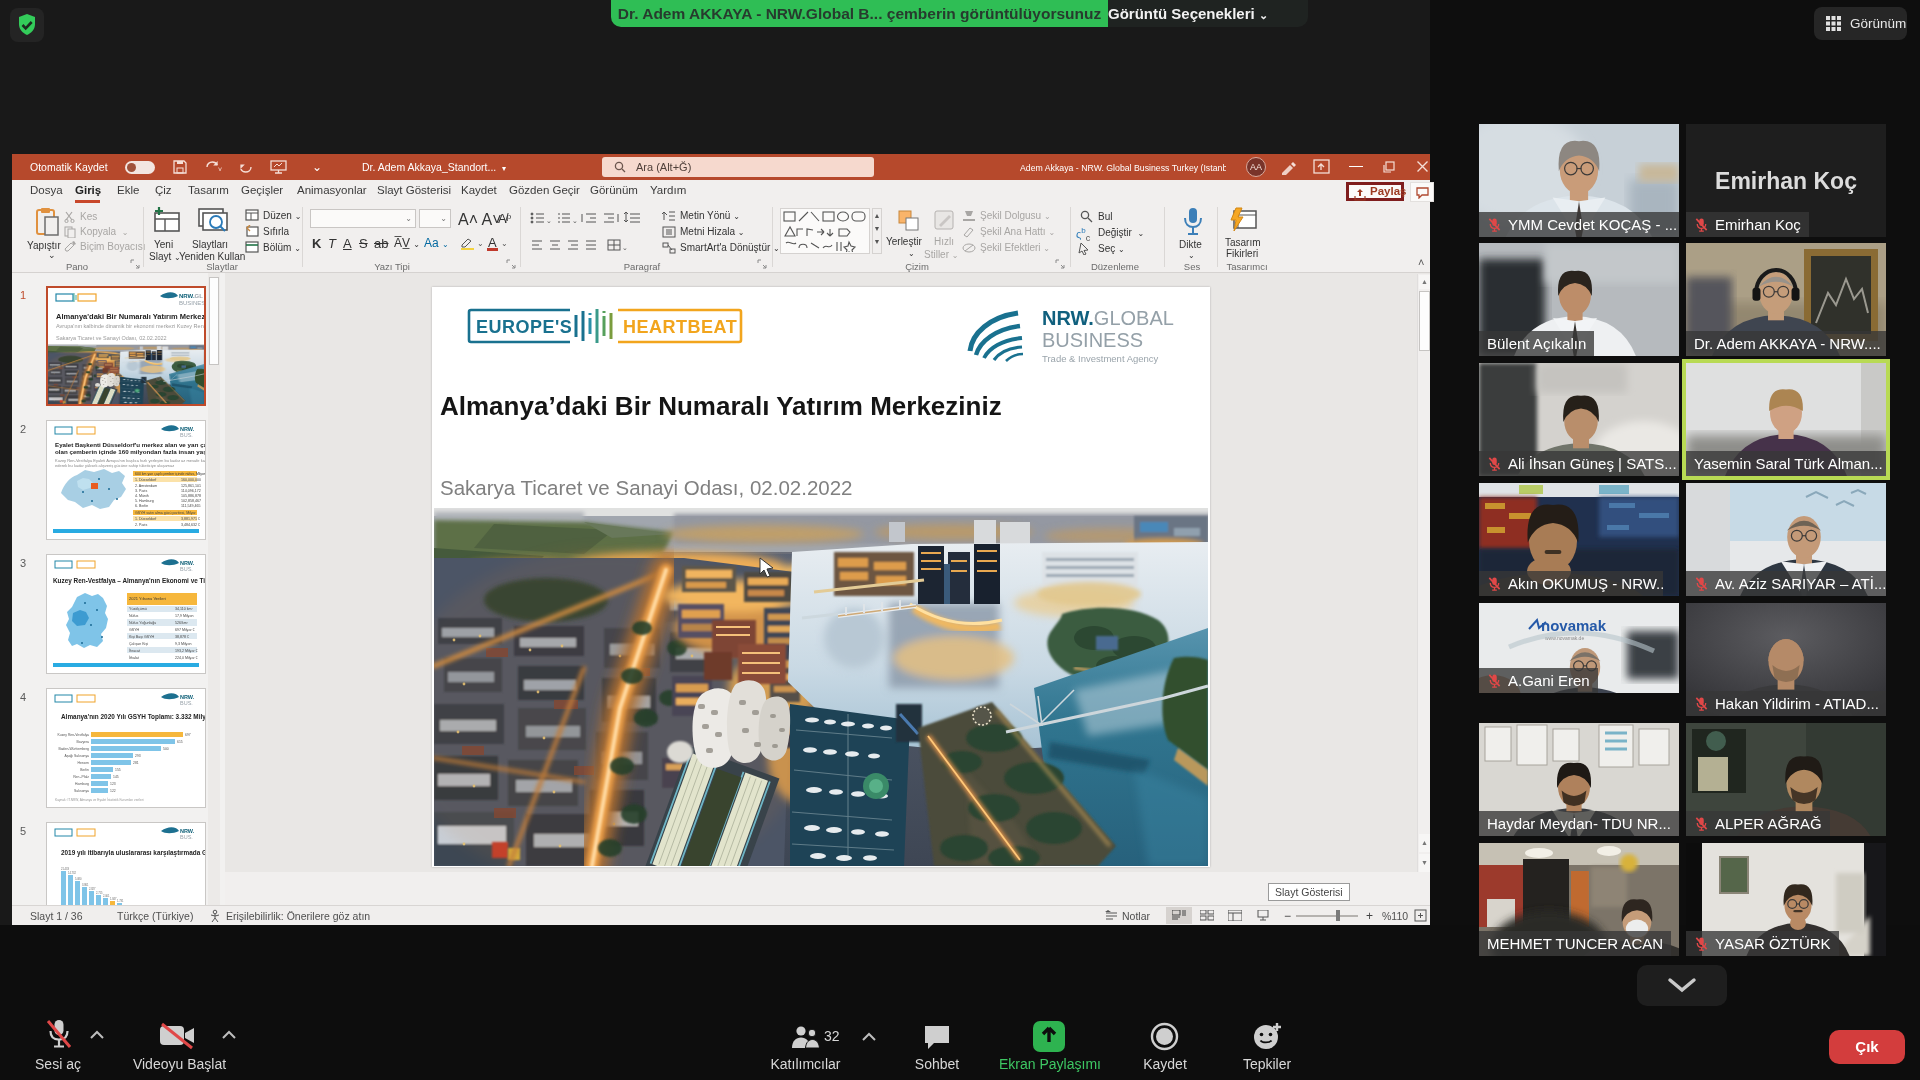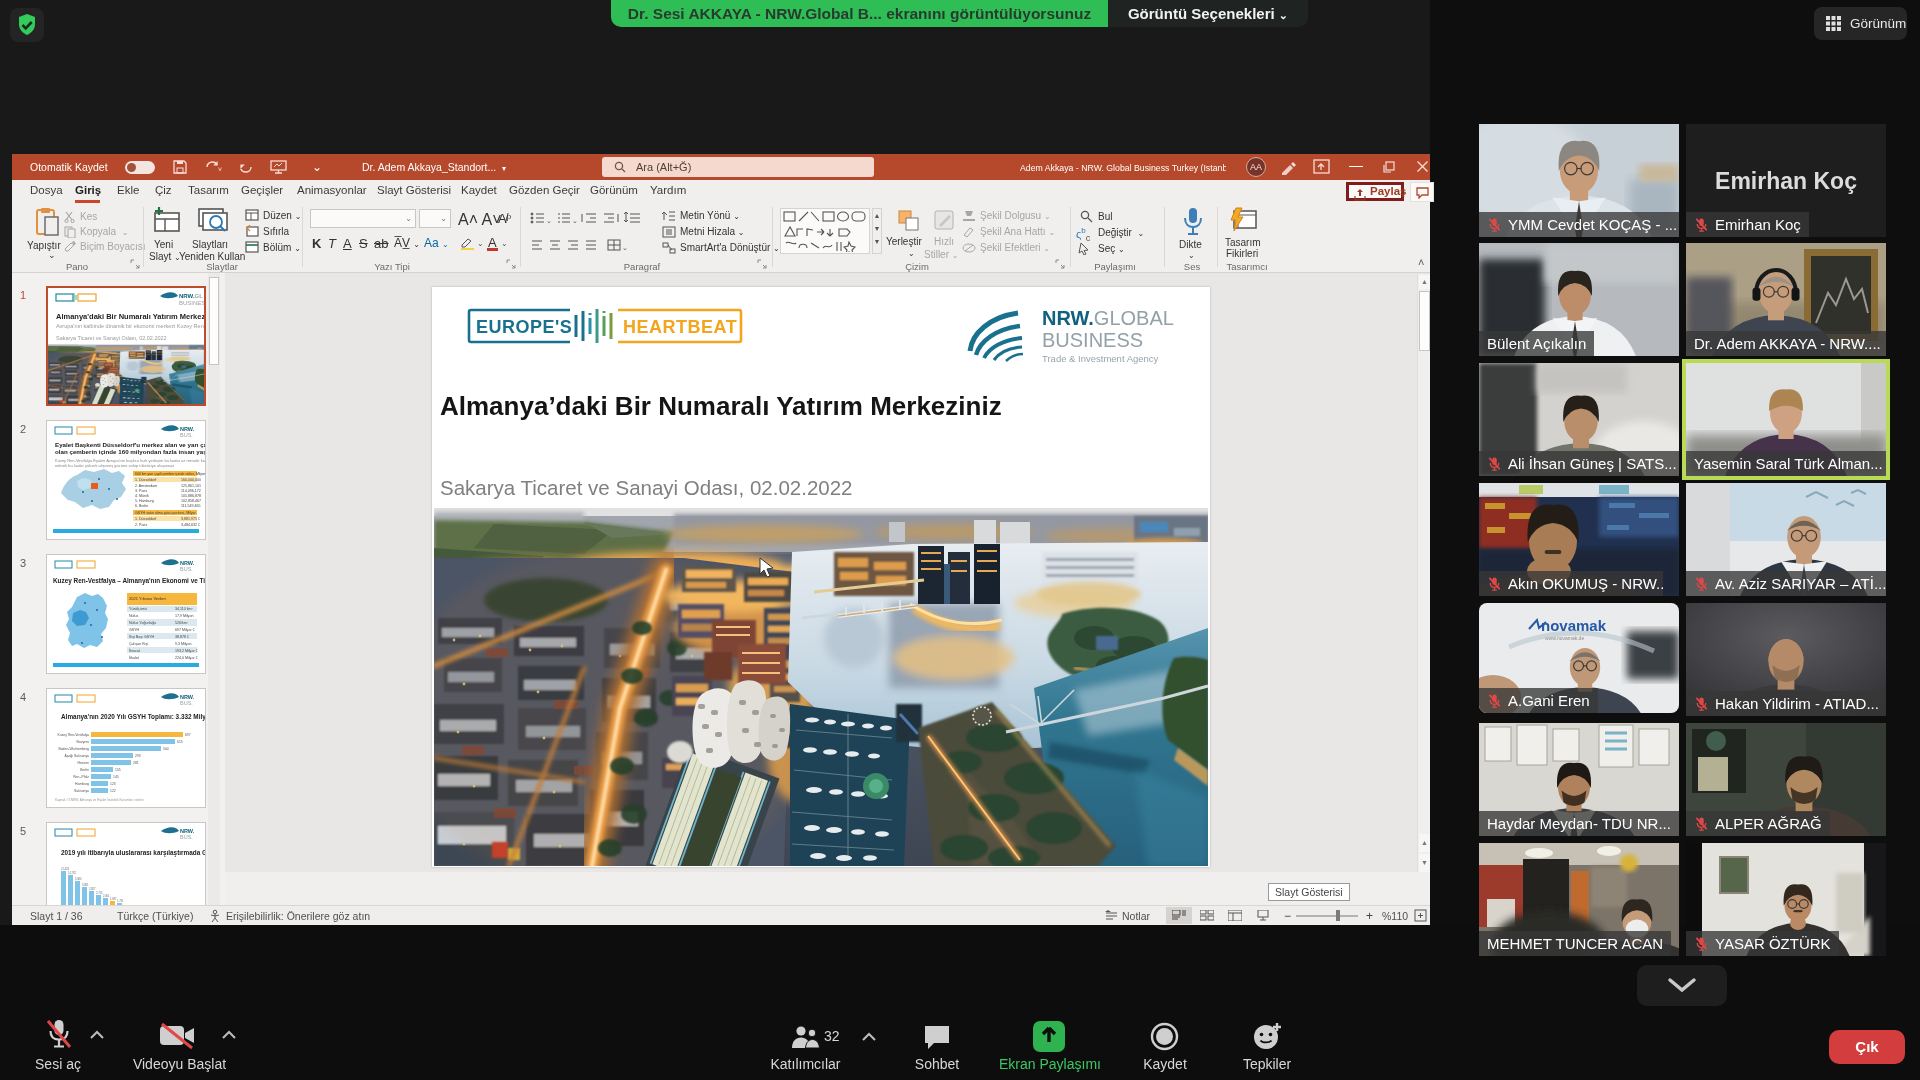--- a/index.html
+++ b/index.html
@@ -2,21 +2,21 @@
 <html><head><meta charset="utf-8">
 <style>
 *{margin:0;padding:0;box-sizing:border-box}
 html,body{width:1920px;height:1080px;overflow:hidden;background:#131313;font-family:"Liberation Sans",sans-serif}
 .a{position:absolute}
 #app{position:relative;width:1920px;height:1080px;background:#191919}
 #rightbg{left:1430px;top:0;width:490px;height:1080px;background:#0e0e0e}
 #botbg{left:0;top:925px;width:1920px;height:155px;background:#0d0d0d}
 
 #ban-g{left:611px;top:0;width:497px;height:27px;background:#2fbe55;border-radius:0 0 0 10px;color:#273b2e;font-weight:bold;font-size:15.5px;line-height:27px;text-align:center;white-space:nowrap}
-#ban-d{left:1108px;top:0;width:200px;height:27px;background:#1f2321;border-radius:0 0 10px 0;color:#f2f2f2;font-weight:bold;font-size:15px;line-height:27px;text-align:center}
+#ban-d{left:1108px;top:0;width:200px;height:27px;background:#1f2321;border-radius:0 0 10px 0;color:#f2f2f2;font-weight:bold;font-size:15px;line-height:27px;text-align:left}
 #gorunum{left:1814px;top:7px;width:93px;height:33px;background:#262626;border-radius:8px;color:#e8e8e8;font-size:13.5px;line-height:33px;text-align:left;padding-left:36px}
 
 #ppt{left:12px;top:154px;width:1418px;height:771px;background:#f1efee}
 #tbar{left:0;top:0;width:1418px;height:26px;background:#b6492c;color:#fff;font-size:11.5px}
 #tabs{left:0;top:26px;width:1418px;height:23px;background:#f1efee;color:#3b3b3b;font-size:11.5px}
 #ribbon{left:0;top:49px;width:1418px;height:70px;background:#f1efee;border-bottom:1px solid #d5d2d0;color:#444;font-size:10px}
 .gdiv{position:absolute;top:4px;width:1px;height:60px;background:#dad7d5}
 .glab{position:absolute;top:58px;font-size:9.5px;color:#6b6b6b;text-align:center}
 #thumbs{left:0;top:119px;width:213px;height:632px;background:#f2f1f0}
 #slidearea{left:213px;top:119px;width:1205px;height:599px;background:#e9e7e5}
@@ -40,21 +40,21 @@
 <body>
 <div id="app">
 <div class="a" id="rightbg"></div>
 <div class="a" id="botbg"></div>
 
 <svg class="a" style="left:10px;top:8px" width="34" height="34" viewBox="0 0 34 34">
       <rect x="0" y="0" width="34" height="34" rx="8" fill="#242424"></rect>
       <path d="M17 6l8 3v7c0 6-4 9-8 11-4-2-8-5-8-11V9z" fill="#33cc5a"></path>
       <path d="M12.5 17l3.2 3.4 6-6.4" stroke="#1c2b20" stroke-width="2.6" fill="none"></path>
     </svg>
-<div class="a" id="ban-g">Dr. Sesi AKKAYA - NRW.Global B... ekranını görüntülüyorsunuz</div>
+<div class="a" id="ban-g">Dr. Adem AKKAYA - NRW.Global B... çemberin görüntülüyorsunuz</div>
 <div class="a" id="ban-d">Görüntü Seçenekleri <span style="font-size:11px">⌄</span></div>
 <div class="a" id="gorunum"><svg class="a" style="left:12px;top:9px" width="15" height="15" viewBox="0 0 15 15">
         <g fill="#e0e0e0">
           <rect x="0" y="0" width="4" height="4"></rect>
           <rect x="5.5" y="0" width="4" height="4"></rect>
           <rect x="11" y="0" width="4" height="4"></rect>
           <rect x="0" y="5.5" width="4" height="4"></rect>
           <rect x="5.5" y="5.5" width="4" height="4"></rect>
           <rect x="11" y="5.5" width="4" height="4"></rect>
           <rect x="0" y="11" width="4" height="4"></rect>
@@ -332,21 +332,21 @@
           <circle cx="5" cy="5" r="3.6" fill="none" stroke="#555" stroke-width="1.3"></circle>
           <path d="M8 8l4 4" stroke="#555" stroke-width="1.3"></path>
         </svg>
     <span class="a" style="left:1086px;top:8px;color:#333">Bul</span>
     <span class="a" style="left:1064px;top:23px;color:#2a7ab8;font-size:11px">ς<span style="font-size:8px;vertical-align:5px">b</span><sub style="color:#555">c</sub></span>
     <span class="a" style="left:1086px;top:24px;color:#333">Değiştir&nbsp;&nbsp;<span style="font-size:8px">⌄</span></span>
     <svg class="a" style="left:1066px;top:39px" width="12" height="13" viewBox="0 0 12 13">
           <path d="M3 1l7 7-4 .5L8 12l-2 1-2-4-3 2z" fill="none" stroke="#555"></path>
         </svg>
     <span class="a" style="left:1086px;top:40px;color:#333">Seç <span style="font-size:8px">⌄</span></span>
-    <span class="glab" style="left:1068px;width:70px">Paylaşımı</span>
+    <span class="glab" style="left:1068px;width:70px">Düzenleme</span>
     <span class="gdiv" style="left:1152px"></span>
 
     <svg class="a" style="left:1170px;top:4px" width="22" height="30" viewBox="0 0 22 30">
           <rect x="7" y="1" width="8" height="15" rx="4" fill="#3c7fb8"></rect>
           <path d="M3 11c0 6 3.5 9 8 9s8-3 8-9" fill="none" stroke="#3c7fb8" stroke-width="2"></path>
           <path d="M11 20v6M6 27h10" stroke="#3c7fb8" stroke-width="2"></path>
         </svg>
     <span class="a" style="left:1167px;top:36px;color:#333">Dikte</span>
     <span class="a" style="left:1176px;top:48px;font-size:8px;color:#333">⌄</span>
     <span class="glab" style="left:1165px;width:30px">Ses</span>
@@ -1200,21 +1200,21 @@
           <path d="M94.9 78.15 L118 81.3 L113.8 108.6z" fill="#eef0f2"></path>
           <path d="M141.1 78.15 L118 81.3 L122.2 108.6z" fill="#eef0f2"></path>
         </svg>
         <div class="nlab" style="max-width:212px"><svg class="micw" viewBox="0 0 16 16">
             <rect x="5.6" y="1.5" width="4.8" height="8" rx="2.4" fill="#e04848"></rect>
             <path d="M3.5 7.5c0 3 2 4.6 4.5 4.6s4.5-1.6 4.5-4.6" fill="none" stroke="#e04848" stroke-width="1.4"></path>
             <path d="M8 12.5V15M5.5 15h5" stroke="#e04848" stroke-width="1.4"></path>
             <path d="M2.5 2l11 12" stroke="#e04848" stroke-width="1.8"></path>
           </svg>Av. Aziz SARIYAR – ATİ...</div>
       </div>
-      <div class="tile a" style="left:1479px;top:603px;width:200px;height:110px;border-radius:8px;">
+      <div class="tile a" style="left:1479px;top:603px;width:200px;height:90px;">
         <svg width="200" height="113" viewBox="0 0 200 113" style="position:absolute;left:0;top:0">
           <rect width="200" height="113" fill="#e9ebec"></rect>
           <text x="62" y="28" font-size="15" font-weight="bold" fill="#2559a8" font-family="Liberation Sans">novamak</text>
           <path d="M50 26l8-9 2 8 7-6" stroke="#2559a8" stroke-width="2" fill="none"></path>
           <text x="66" y="37" font-size="5" fill="#8a8a8a" font-family="Liberation Sans">www.novamak.de</text>
           <rect x="148" y="28" width="52" height="48" fill="#3a3f45" filter="url(#tb4)"></rect>
           <path d="M30 44 Q100 14 175 48" stroke="#b8c4cc" stroke-width="5" fill="none" opacity=".6"></path>
           <path d="M47.1 116 Q60.4 85.85 106 83.95 Q151.6 85.85 164.9 116 Z" fill="#3e4450"></path>
           <rect x="98.78" y="74.45" width="14.44" height="14.25" fill="#bf9878"></rect>
           <ellipse cx="106" cy="64" rx="15.200000000000001" ry="19" fill="#bf9878"></ellipse>

